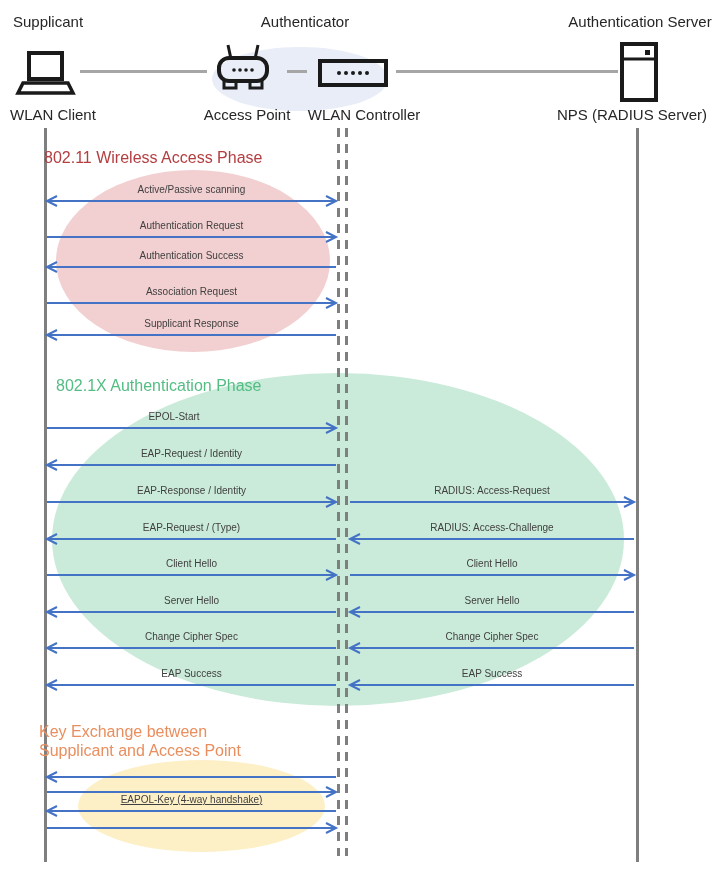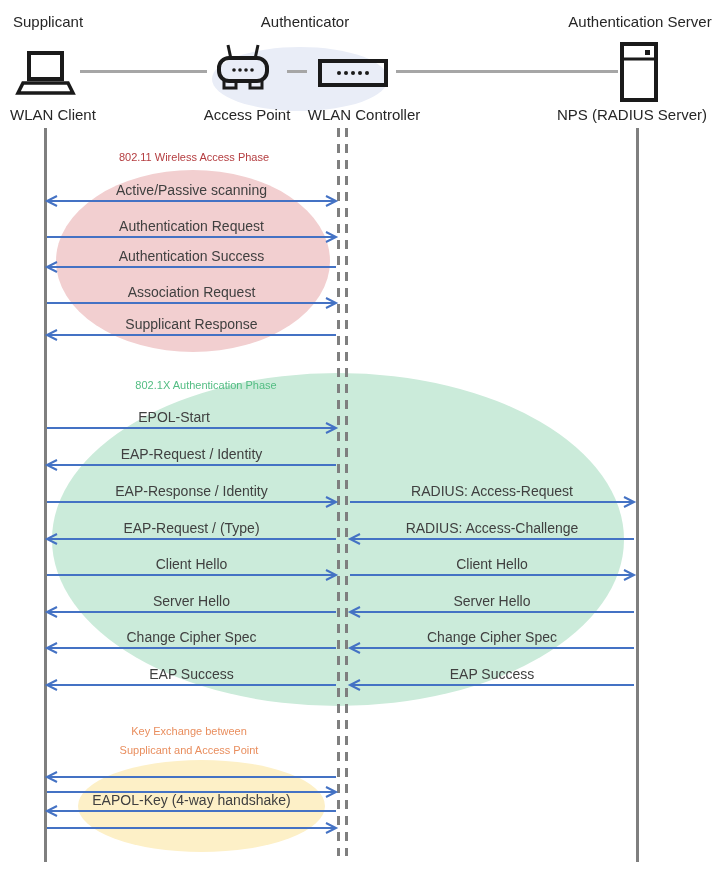--- a/index.html
+++ b/index.html
@@ -11,25 +11,25 @@
   .role-label,.device-label{position:absolute;font-size:15px;color:#262626;z-index:4;}
   .centered{width:220px;text-align:center;}
   .icon{position:absolute;z-index:3;}
   .connector{position:absolute;height:3px;z-index:1;background:var(--connector);}
   .lifeline{position:absolute;width:3px;z-index:1;background:var(--lifeline);}
   .lifeline-dashed{
     position:absolute;width:3px;z-index:1;
     background:repeating-linear-gradient(to bottom,var(--lifeline) 0px,var(--lifeline) 9px,transparent 9px,transparent 16px);
   }
   .phase-title{
-    position:absolute;font-size:11px;text-align:center;z-index:5;
+    position:absolute;font-size:16px;z-index:5;
     white-space:pre-line;line-height:19px;
   }
   .msg-label{
-    position:absolute;width:300px;text-align:center;font-size:14px;line-height:16px;
+    position:absolute;width:300px;text-align:center;font-size:10px;line-height:16px;
     color:var(--msgtext);z-index:5;
   }
   #arrows{position:absolute;left:0;top:0;z-index:4;pointer-events:none;}
   #arrows line,#arrows path{stroke:var(--arrow);stroke-width:2;fill:none;}
 </style>
 </head>
 <body>
 
 <div class="canvas">
 
@@ -206,16 +206,16 @@
       <div class="msg-label" style="left: 41.5px; top: 520px;">EAP-Request / (Type)</div>
       <div class="msg-label" style="left: 342px; top: 520px;">RADIUS: Access-Challenge</div>
       <div class="msg-label" style="left: 41.5px; top: 556px;">Client Hello</div>
       <div class="msg-label" style="left: 342px; top: 556px;">Client Hello</div>
       <div class="msg-label" style="left: 41.5px; top: 593px;">Server Hello</div>
       <div class="msg-label" style="left: 342px; top: 593px;">Server Hello</div>
       <div class="msg-label" style="left: 41.5px; top: 629px;">Change Cipher Spec</div>
       <div class="msg-label" style="left: 342px; top: 629px;">Change Cipher Spec</div>
       <div class="msg-label" style="left: 41.5px; top: 666px;">EAP Success</div>
       <div class="msg-label" style="left: 342px; top: 666px;">EAP Success</div>
-      <div class="msg-label" style="left: 41.5px; top: 792px;">EAPOL-Key (4-way handshake)</div>
+      <div class="msg-label" style="left: 41.5px; top: 792px; text-decoration: underline;">EAPOL-Key (4-way handshake)</div>
     </div>
 
 </div>
 
 </body></html>

